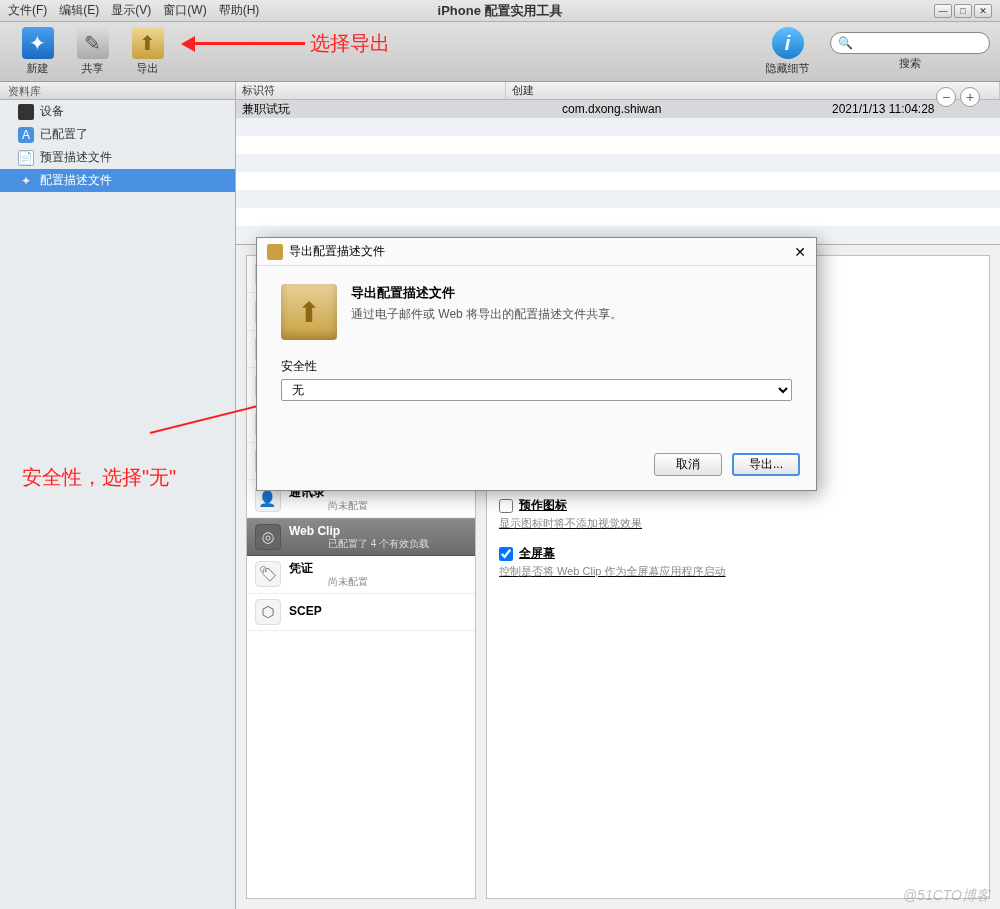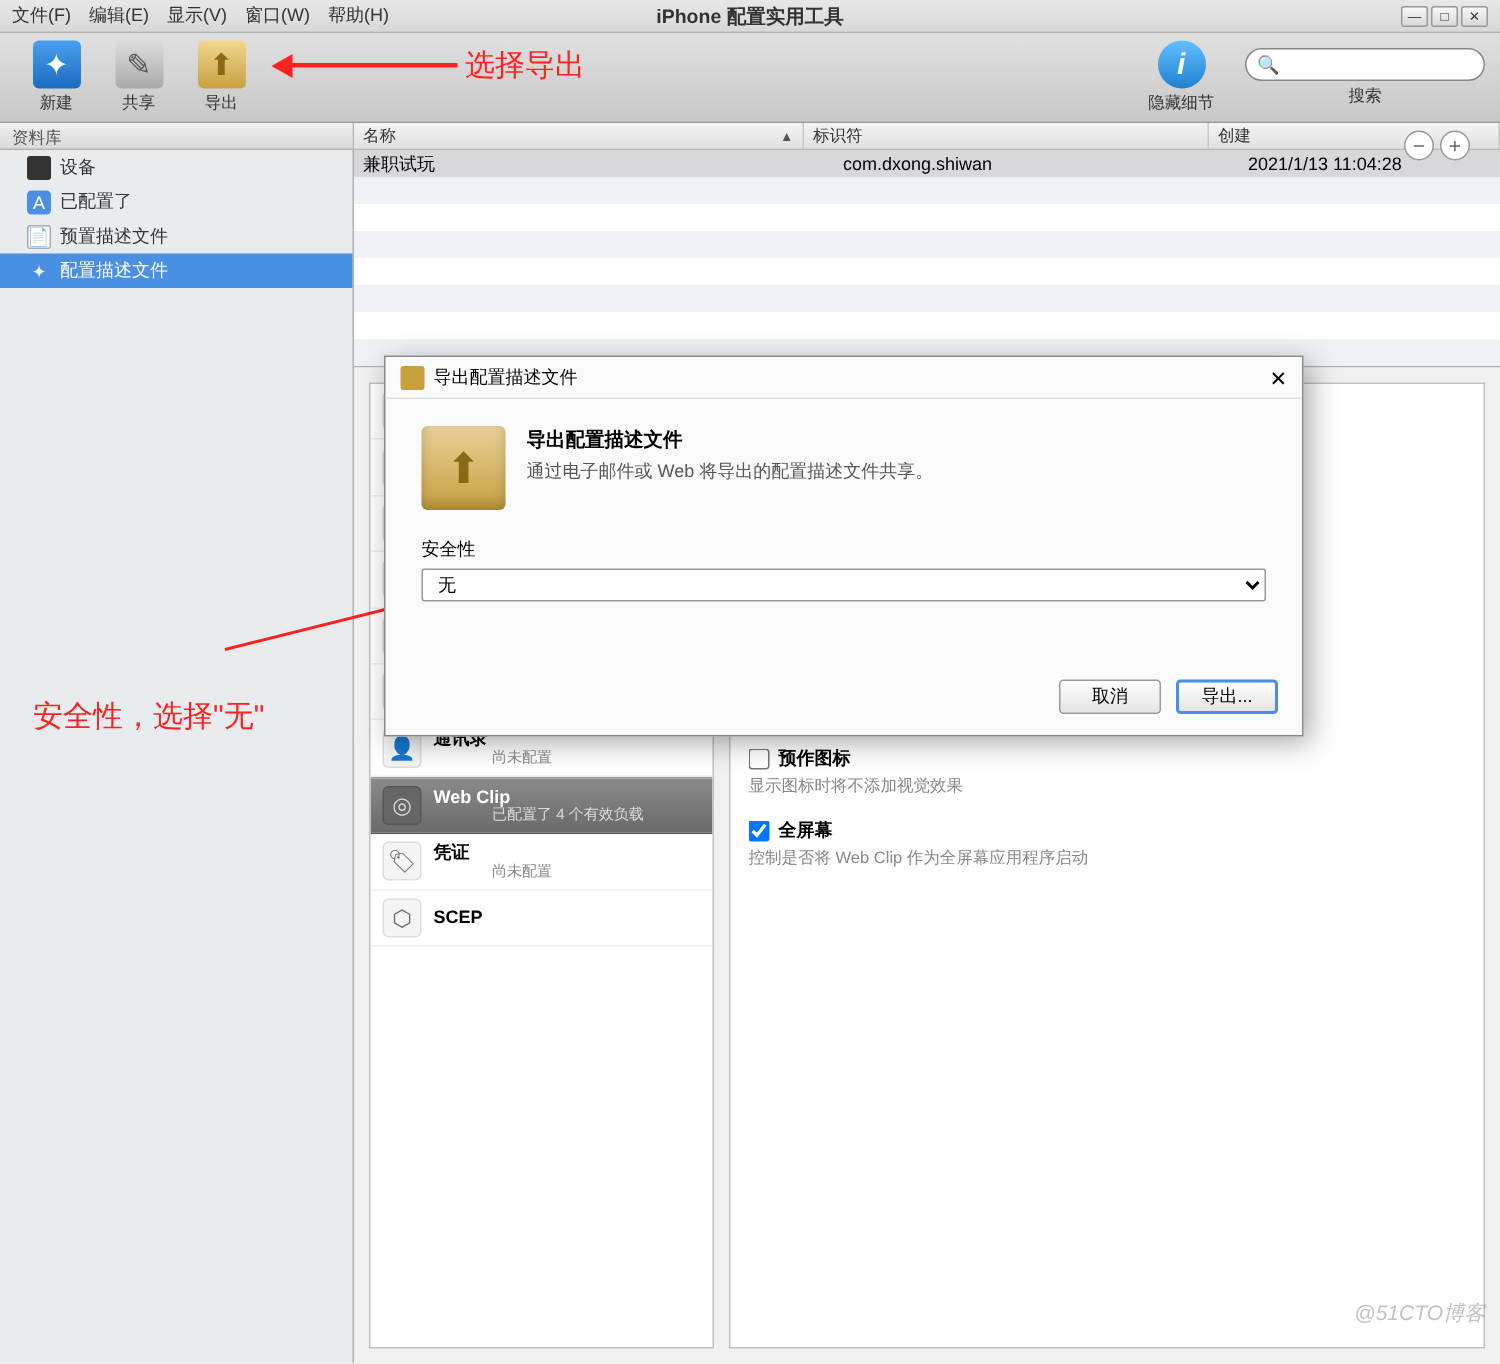--- a/index.html
+++ b/index.html
@@ -70,48 +70,48 @@
 .payload { display: flex; align-items: center; padding: 5px 8px; gap: 8px; border-bottom: 1px solid #eee; cursor: default; }
 .payload.sel { background: linear-gradient(#8a8a8a, #6a6a6a); color: #fff; border-top: 1px solid #999; border-bottom: 1px solid #555; }
 .p-icon { width: 26px; height: 26px; background: #f4f4f4; border: 1px solid #ddd; border-radius: 4px; display: flex; align-items: center; justify-content: center; font-size: 15px; color: #666; flex-shrink: 0; }
 .payload.sel .p-icon { background: #666; border-color: #555; color: #ddd; }
 .p-text { display: flex; flex-direction: column; line-height: 1.2; }
 .p-title { font-size: 12px; font-weight: bold; }
 .p-sub { font-size: 10px; color: #888; margin-left: 39px; }
 .payload.sel .p-sub { color: #ddd; }
 
 .payload-detail { flex: 1; background: #fff; border: 1px solid #c0c0c0; padding: 12px; font-size: 12px; position: relative; overflow: hidden; }
-.field-group { margin-bottom: 14px; }
+.field-group { margin-bottom: 14px; text-decoration: underline; }
 .field-label { font-weight: bold; font-size: 12px; margin-bottom: 2px; }
 .field-desc { font-size: 11px; color: #888; margin-bottom: 4px; }
 .field-check { display: flex; align-items: center; gap: 6px; font-size: 12px; font-weight: bold; margin-bottom: 2px; }
 .field-check input { width: 14px; height: 14px; }
 .btn-small { padding: 2px 10px; font-size: 11px; background: linear-gradient(#fefefe, #e8e8e8); border: 1px solid #aaa; border-radius: 3px; cursor: default; }
 .clip-icon { width: 60px; height: 60px; border: 1px solid #ccc; border-radius: 10px; background: #fff; display: flex; align-items: center; justify-content: center; margin: 6px 0; }
 .clip-stripes { width: 36px; height: 36px; background: repeating-linear-gradient(45deg, #8b5cf6 0 4px, #06b6d4 4px 8px, #f59e0b 8px 12px); border-radius: 6px; }
 .text-input-wide { width: 300px; height: 22px; border: 1px solid #b0b0b0; border-radius: 3px; padding: 0 6px; font-size: 12px; }
 
 
 .overlay { position: absolute; left: 0; top: 0; right: 0; bottom: 0; pointer-events: none; }
-.dialog { position: absolute; left: 256px; top: 237px; width: 613px; background: #fafafa; border: 1px solid #888; box-shadow: 4px 4px 18px rgba(0,0,0,0.35); }
+.dialog { position: absolute; left: 256px; top: 237px; width: 561px; background: #fafafa; border: 1px solid #888; box-shadow: 4px 4px 18px rgba(0,0,0,0.35); }
 .dlg-title { height: 28px; display: flex; align-items: center; padding: 0 10px; font-size: 12px; border-bottom: 1px solid #ddd; }
 .dlg-title-icon { width: 16px; height: 16px; margin-right: 6px; background: #c8a040; border-radius: 2px; }
 .dlg-close { margin-left: auto; font-size: 14px; cursor: default; font-family: Arial; }
 .dlg-body { padding: 18px 24px 12px; }
 .dlg-hero { display: flex; gap: 14px; margin-bottom: 18px; }
 .dlg-hero-icon { width: 56px; height: 56px; background: linear-gradient(#e8d098, #c8a040); border-radius: 4px; display: flex; align-items: center; justify-content: center; font-size: 28px; color: #8b6914; box-shadow: inset 0 -4px 8px rgba(0,0,0,0.2); }
 .dlg-hero-text h3 { font-size: 13px; margin-bottom: 4px; }
 .dlg-hero-text p { font-size: 12px; color: #555; }
 .dlg-field-label { font-size: 12px; margin-bottom: 4px; display: block; }
 .dlg-combo { width: 100%; height: 22px; border: 1px solid #999; border-radius: 2px; background: #fff; padding: 0 6px; font-size: 12px; margin-bottom: 30px; }
 .dlg-buttons { display: flex; justify-content: flex-end; gap: 10px; padding: 10px 16px 14px; }
 .dlg-btn { width: 68px; height: 23px; font-size: 12px; background: linear-gradient(#fefefe, #e4e4e4); border: 1px solid #999; border-radius: 3px; cursor: default; }
 .dlg-btn.primary { border: 2px solid #4a90e2; background: linear-gradient(#fefefe, #e4e4e4); }
 
-.watermark { position: absolute; right: 10px; bottom: 24px; color: rgba(120,120,120,0.45); font-size: 14px; font-style: italic; }
+.watermark { position: absolute; right: 10px; bottom: 4px; color: rgba(120,120,120,0.45); font-size: 14px; font-style: italic; }
 </style>
 </head>
 <body>
 
 <div class="titlebar">
   <div class="menubar">
     <span>文件(F)</span>
     <span>编辑(E)</span>
     <span>显示(V)</span>
     <span>窗口(W)</span>
@@ -172,24 +172,20 @@
       <span>预置描述文件</span>
     </div>
     <div class="side-item selected">
       <div class="side-icon config">✦</div>
       <span>配置描述文件</span>
     </div>
   </div>
 
   <div class="content">
     <div class="table-header">
-      <div class="th th-name">
-          <span>名称</span>
-          <span class="sort-arrow">▲</span>
-        </div>
       <div class="th th-id">标识符</div>
       <div class="th th-date">创建</div>
     </div>
     <div class="table-body">
       <div class="tr sel">
         <div class="td td-name">兼职试玩</div>
         <div class="td td-id">com.dxong.shiwan</div>
         <div class="td td-date">2021/1/13 11:04:28</div>
       </div>
       <div class="tr alt"></div>

